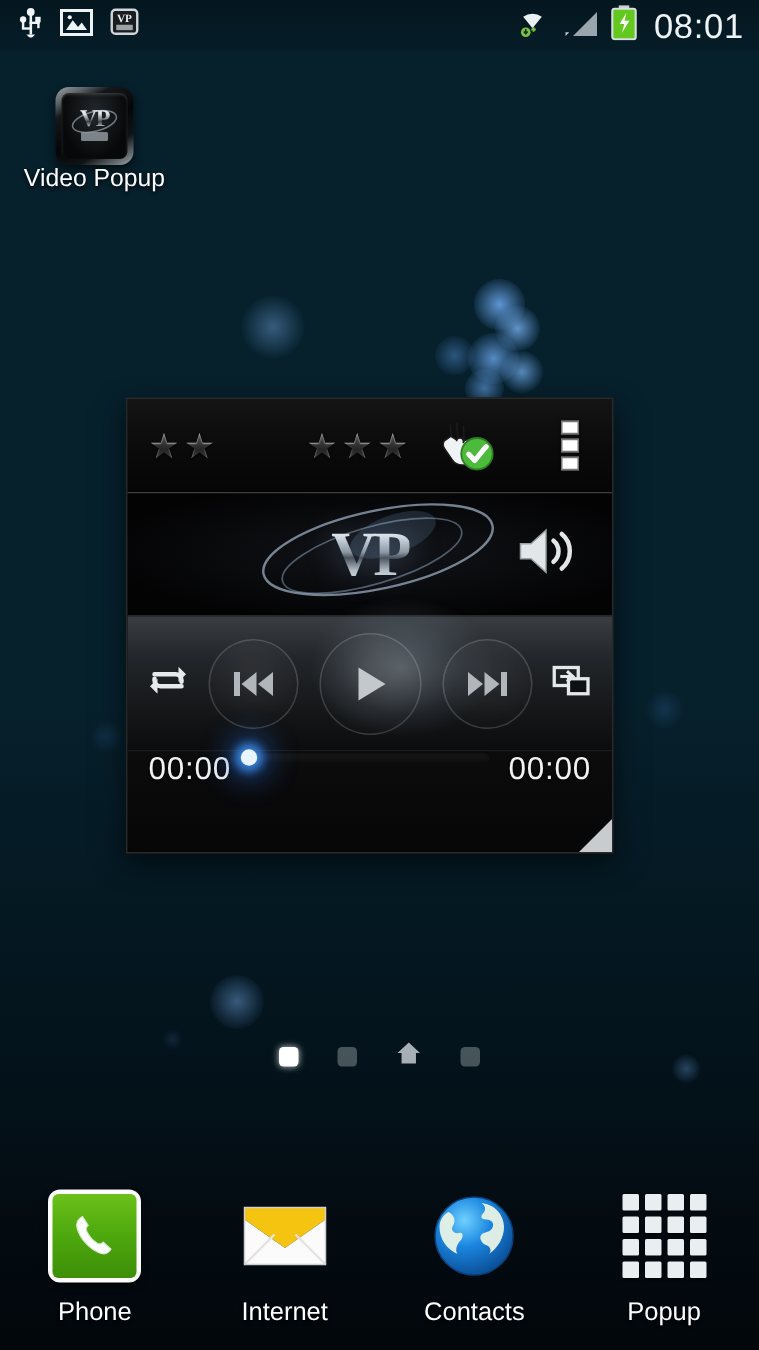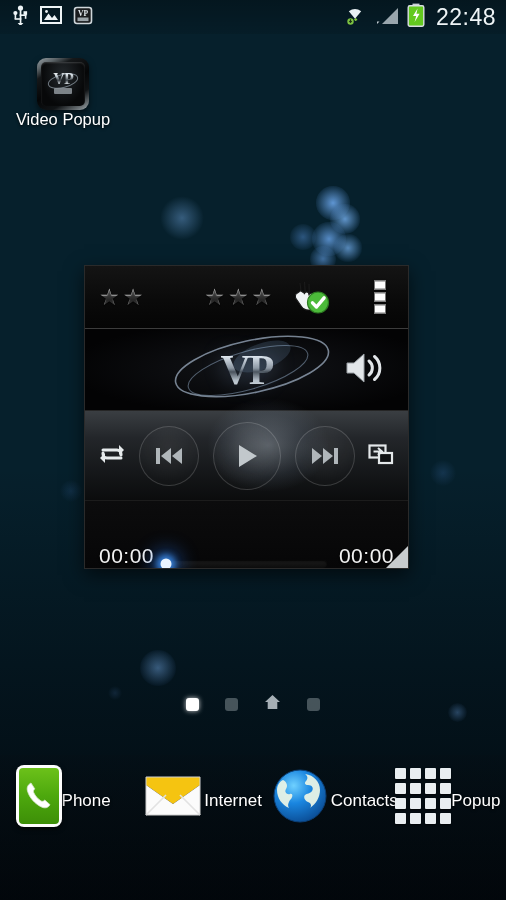--- a/index.html
+++ b/index.html
@@ -123,21 +123,21 @@
     display:flex; align-items:center; justify-content:center;
     position:relative; z-index:2;
   }
   .circ-btn.big{ width:68px; height:68px; }
   #repeat-btn{ position:absolute; left:12px; top:50%; transform:translateY(-50%); z-index:3;}
   #popup-btn{ position:absolute; right:14px; top:50%; transform:translateY(-50%); z-index:3;}
 
   #widget-seek{
     flex:1; position:relative;
     background:linear-gradient(180deg,#0c0c0d 0%, #060607 100%);
-    display:flex; align-items:flex-end; padding:0 14px;
+    display:flex; align-items:flex-start; padding:0 14px;
   }
   .time{ color:#f2f2f2; font-size:21px; letter-spacing:.5px; font-weight:400;
     text-shadow:0 1px 2px #000; }
   #seek-track{
     flex:1; height:8px; margin:0 12px; border-radius:4px; position:relative;
     background:linear-gradient(180deg,#1b1b1b,#0d0d0d);
     box-shadow:inset 0 1px 2px rgba(0,0,0,.9);
   }
   #seek-thumb{
     position:absolute; left:0; top:50%; transform:translate(-50%,-50%);
@@ -160,21 +160,21 @@
   .pg.dim{ background:rgba(225,235,240,.30); }
 
   
   #dock{
     position:absolute; left:0; bottom:0; width:506px; height:145px;
     display:flex; align-items:flex-start; justify-content:space-around;
     padding-top:10px;
     background:linear-gradient(180deg, rgba(6,14,20,.25) 0%, rgba(4,10,15,.55) 40%, rgba(2,6,10,.75) 100%);
     z-index:30;
   }
-  .dock-item{ width:95px; display:flex; flex-direction:row; align-items:center; }
+  .dock-item{ width:95px; display:flex; flex-direction:column; align-items:center;margin-top:28px; }
   .dock-icon{ width:62px; height:62px; border-radius:8px; position:relative;
     box-shadow:0 2px 5px rgba(0,0,0,.6); display:flex; align-items:center; justify-content:center;}
   .dock-label{ margin-top:10px; color:#fff; font-size:17px; white-space:nowrap;
     text-shadow:0 1px 3px rgba(0,0,0,.9); }
   
   .ic-phone{ background:#fdfdfd; padding:3px; }
   .ic-phone .in{ width:100%; height:100%; border-radius:4px;
     background:linear-gradient(180deg,#6cc11a 0%,#4da80d 50%,#3d8f08 100%);
     display:flex; align-items:center; justify-content:center; }
   
@@ -256,21 +256,21 @@
         <path d="M24 20 L24 4 L8 20 Z" fill="#99a6ad"></path>
         </svg>
     </span>
     <span>
       <svg width="18" height="24" viewBox="0 0 18 24">
         <rect x="5.5" y="0.6" width="7" height="2.4" fill="#c8d0d4"></rect>
         <rect x="1.2" y="2.8" width="15.6" height="20.4" rx="1.6" fill="#63c91f" stroke="#d8dee1" stroke-width="1.4"></rect>
         <path d="M10.6 5.5 L6 13 h3.2 l-1.6 6 5-8.2 H9.4 Z" fill="#fdfdfd"></path>
         </svg>
     </span>
-    <span id="clock">22:48</span>
+    <span id="clock">08:01</span>
   </div>
 </div>
 
 <div id="app-shortcut">
   <div class="appicon-tile">
     <div class="appicon-inner">
       <svg width="40" height="34" viewBox="0 0 40 34">
         <defs>
             <linearGradient id="chrm" x1="0" y1="0" x2="0" y2="1">
           <stop offset="0" stop-color="#ffffff"></stop>

